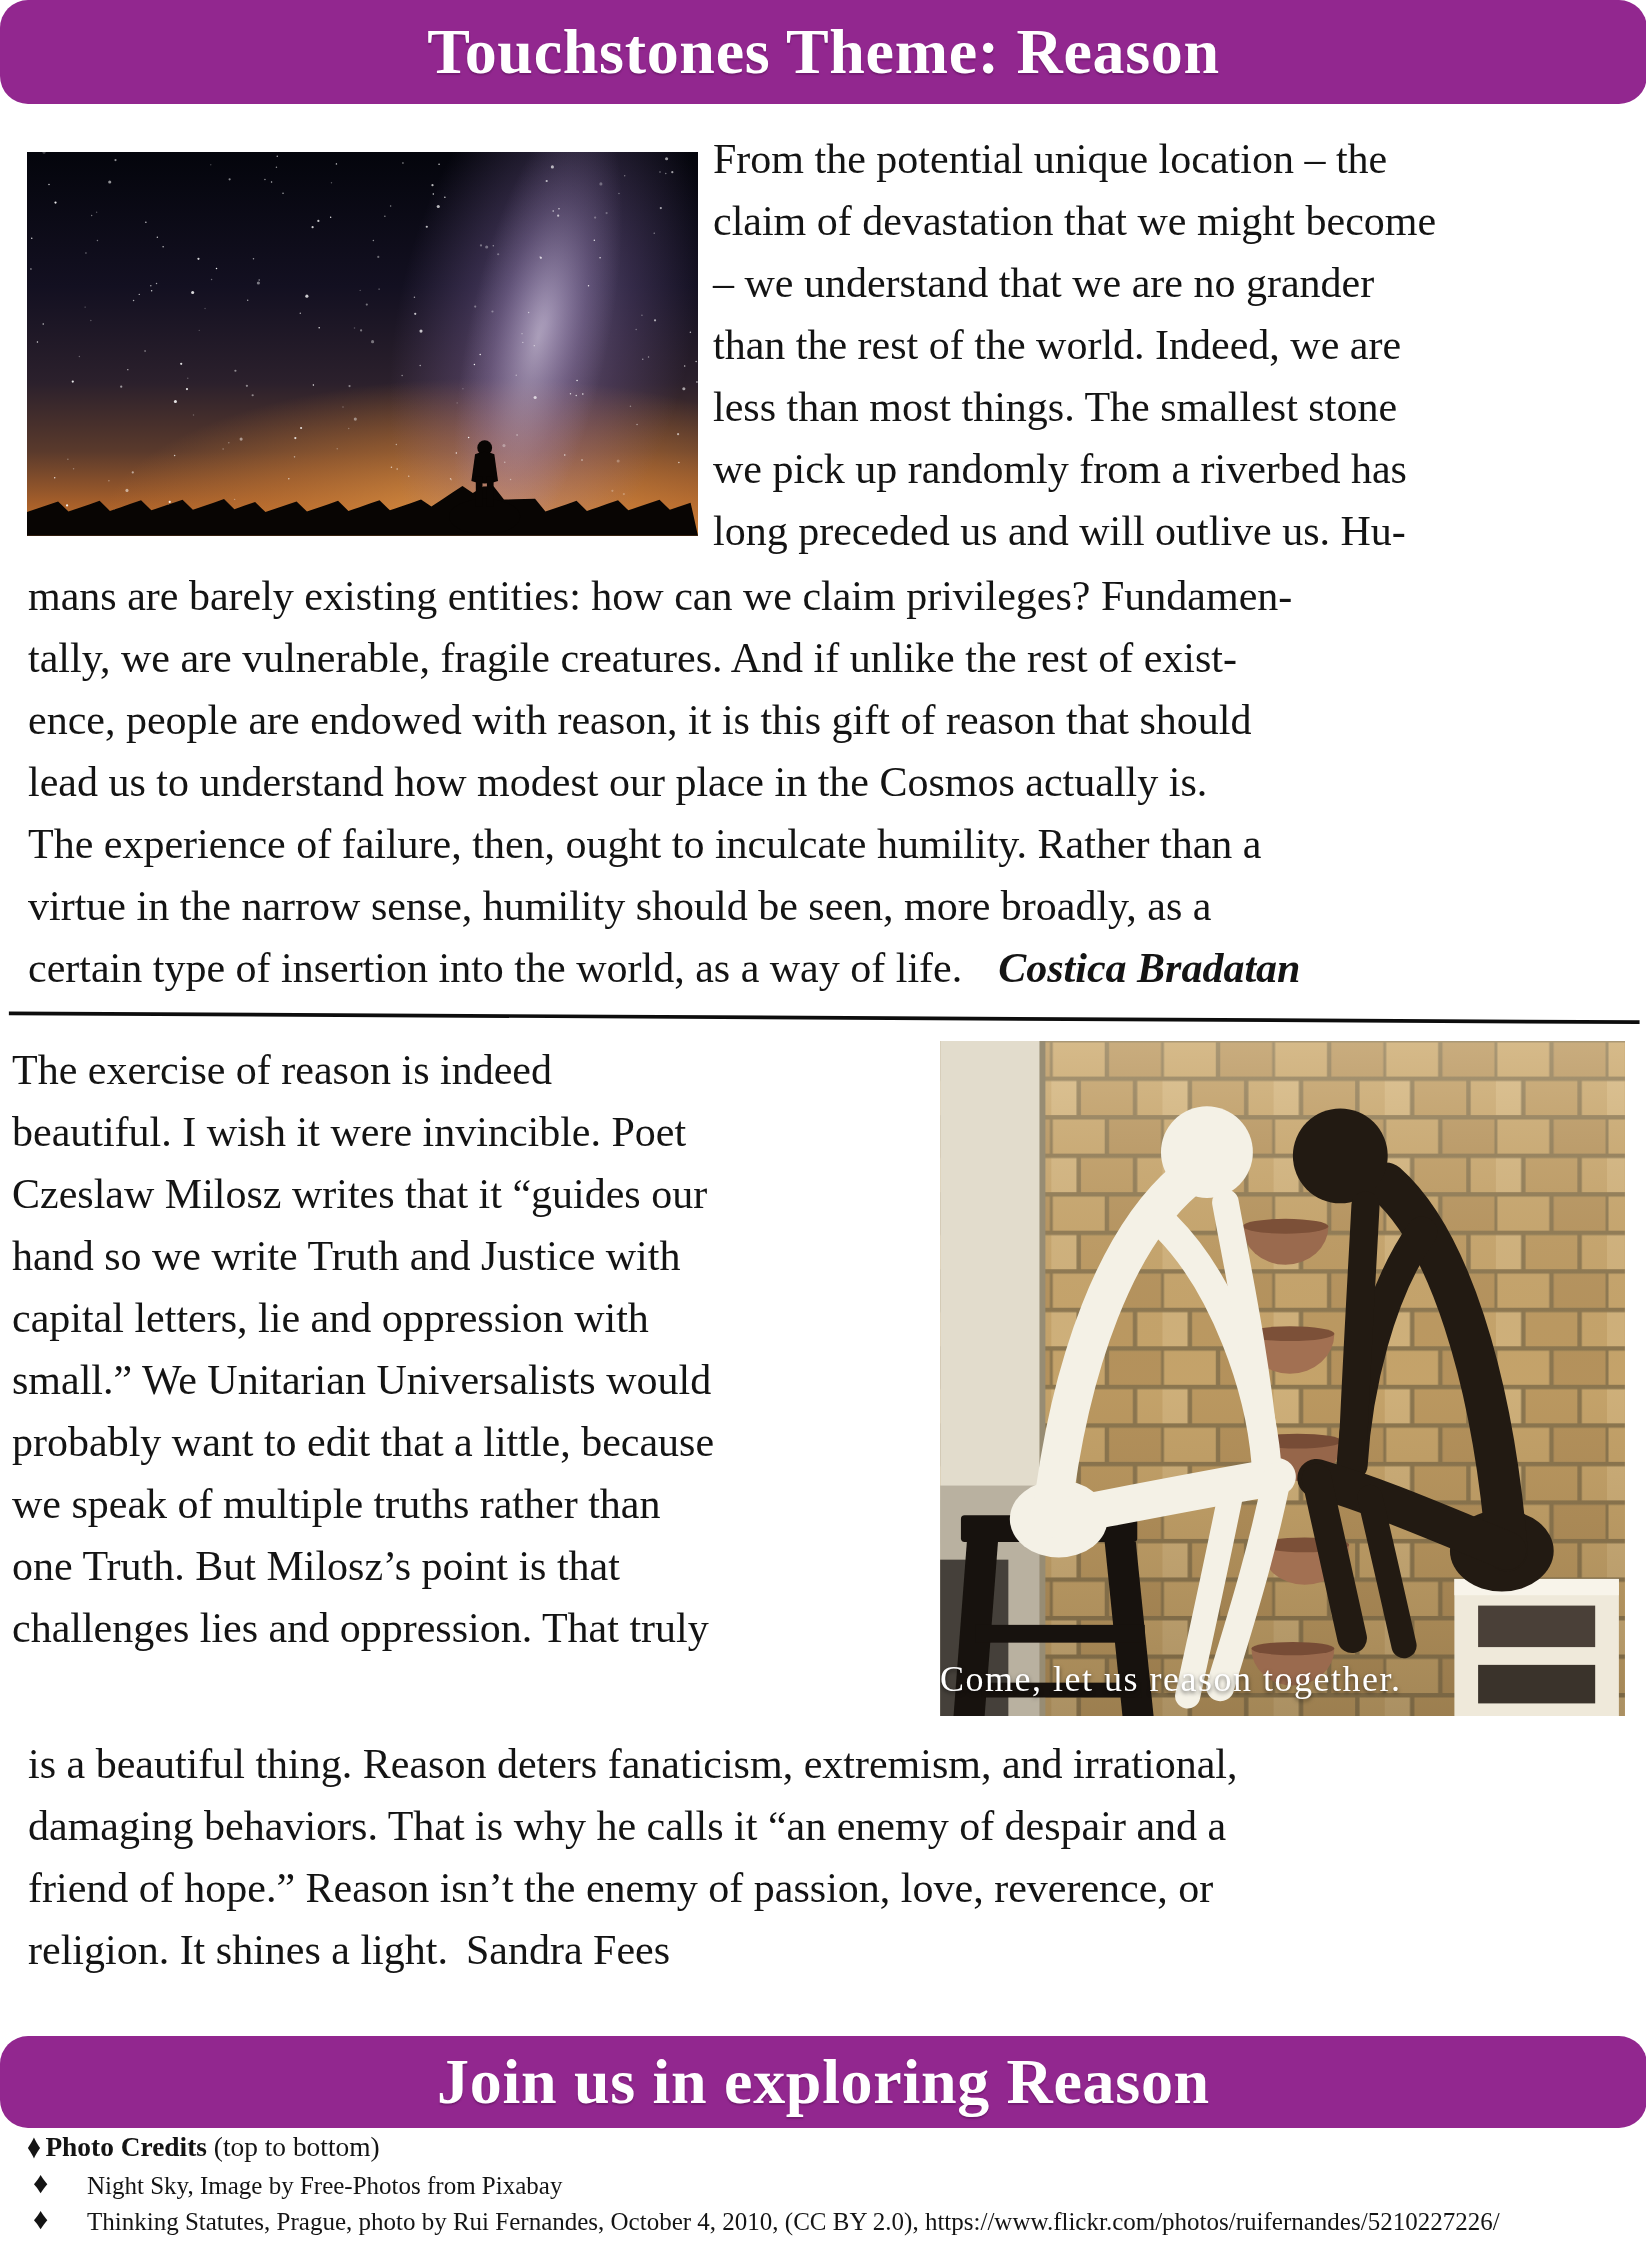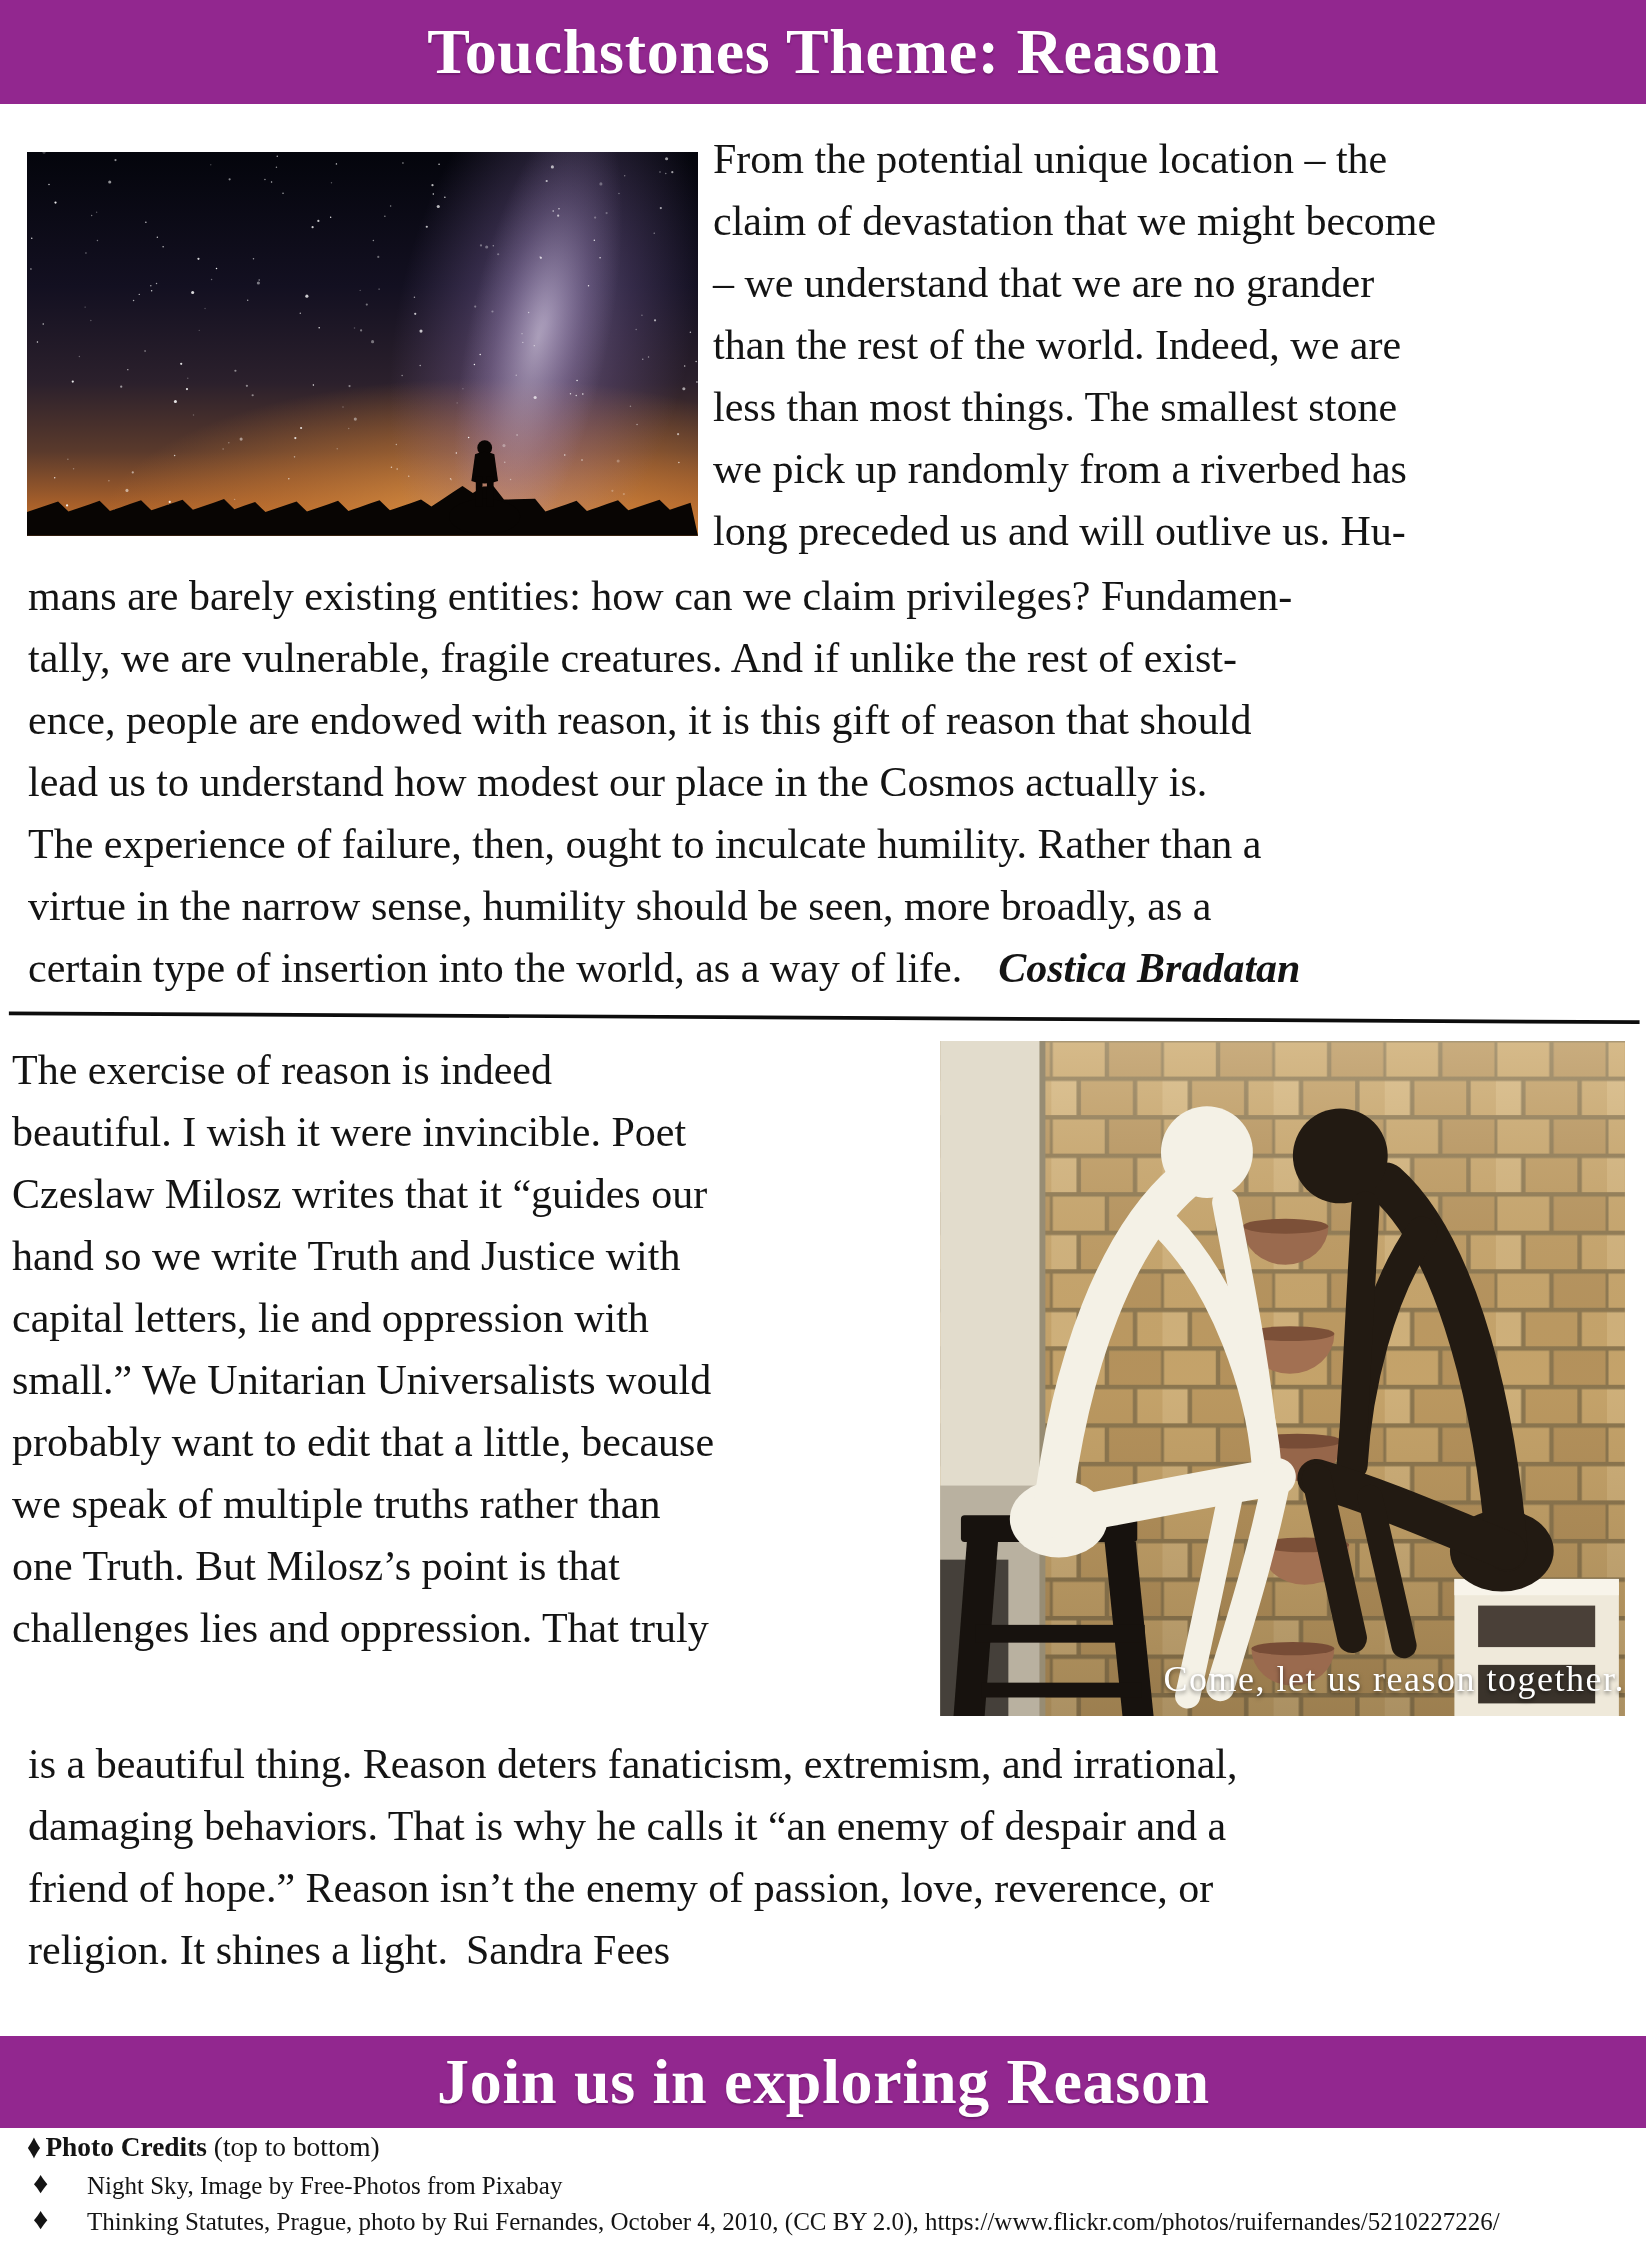--- a/index.html
+++ b/index.html
@@ -1,30 +1,30 @@
 <!DOCTYPE html>
 <html style="font-size:12px"><head>
 <meta charset="utf-8">
 <style>
   html,body{margin:0;padding:0;background:#ffffff;}
   body{width:1647px;height:2261px;position:relative;overflow:hidden;
        font-family:"Liberation Serif","DejaVu Serif",serif;color:#141414;}
   .abs{position:absolute;}
   
-  .banner{left:0;width:1647px;background:#92278f;display:flex;align-items:center;justify-content:center;}
+  .banner{left:0;width:1647px;background:#92278f;display:flex;align-items:center;justify-content:center;border-radius:28px;}
   #banner-top{top:0;height:104px;}
   #banner-bottom{top:2036px;height:92px;}
   .banner-title{color:#ffffff;font-weight:bold;font-size:64px;letter-spacing:0.7px;
                 text-shadow:0 1.5px 1.5px rgba(60,10,60,.35);white-space:nowrap;}
   
   .photo{overflow:hidden;}
   #night-sky-photo{left:27.4px;top:152px;width:671px;height:384px;background:#05060f;}
   #sculpture-photo{left:940px;top:1041px;width:685px;height:675px;background:#c3a06a;}
   .photo svg{display:block;}
-  .photo-caption{position:absolute;left:0;bottom:16.3px;width:100%;text-align:right;
+  .photo-caption{position:absolute;left:0;bottom:16.3px;width:100%;text-align:left;
                  color:#ffffff;font-size:36px;letter-spacing:1.5px;
                  text-shadow:0 1.5px 4.4px rgba(0,0,0,.55);white-space:nowrap;}
   
   .q{font-size:42px;line-height:62px;}
   .line{white-space:nowrap;}
   #quote1-beside{left:713px;top:116px;width:915px;margin-top:12px;}
   #quote1-full{left:28px;top:565px;width:1601px;}
   #quote2-beside{left:12px;top:1039px;width:915px;}
   #quote2-full{left:28px;top:1733px;width:1601px;}
   .attribution-italic{font-style:italic;margin-left:36px;font-weight:bold;}

